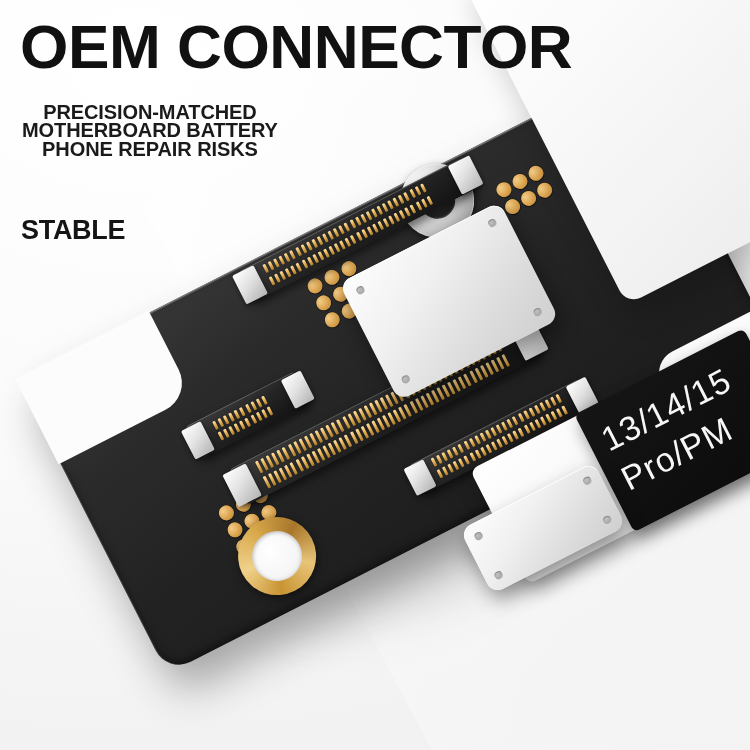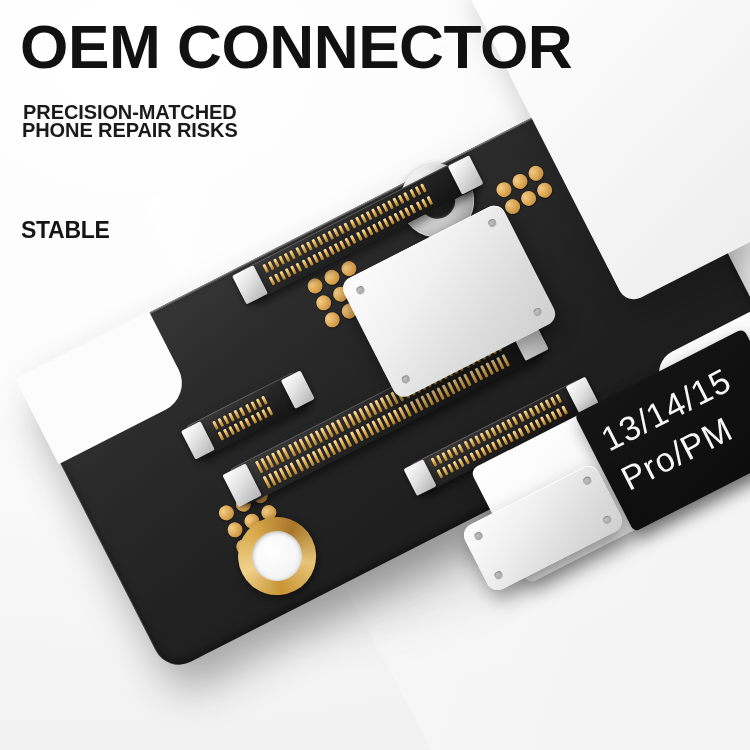--- a/index.html
+++ b/index.html
@@ -25,21 +25,21 @@
     color:#111111;white-space:nowrap;
     transform:scaleX(1.02);transform-origin:left top;
     text-shadow:0 1px 0 rgba(255,255,255,.6);
   }
   .subhead{position:absolute;left:22px;top:103px;
     font-size:20px;line-height:18.4px;font-weight:700;letter-spacing:-0.1px;
     color:#1a1a1a;text-align:center;}
   .subhead div{white-space:nowrap;}
 
   .features{position:absolute;left:21px;top:212px;
-    font-size:23px;line-height:37px;font-weight:700;letter-spacing:-0.3px;
+    font-size:27px;line-height:37px;font-weight:700;letter-spacing:-0.3px;
     color:#151515;}
   .features div{white-space:nowrap;}
 
   
   .scene{position:absolute;left:0;top:0;width:750px;height:750px;}
 
   
   .board-shadow{position:absolute;left:60px;top:230px;width:700px;height:470px;
     background:radial-gradient(closest-side,rgba(60,60,60,.34),rgba(60,60,60,0) 72%);
     transform:rotate(-27deg);filter:blur(16px);}
@@ -490,20 +490,21 @@
       <div class="dimple" style="right:10px;bottom:10px;"></div>
     </div>
 
     <div class="white-veil"></div>
   </div>
 
   <div class="headline">OEM CONNECTOR</div>
 
   <div class="subhead">
     <div>PRECISION-MATCHED</div>
+    <div>MOTHERBOARD BATTERY</div>
     <div>PHONE REPAIR RISKS</div>
   </div>
 
   <div class="features">
     <div>STABLE</div>
   </div>
 
 </div>
 
 </body></html>

